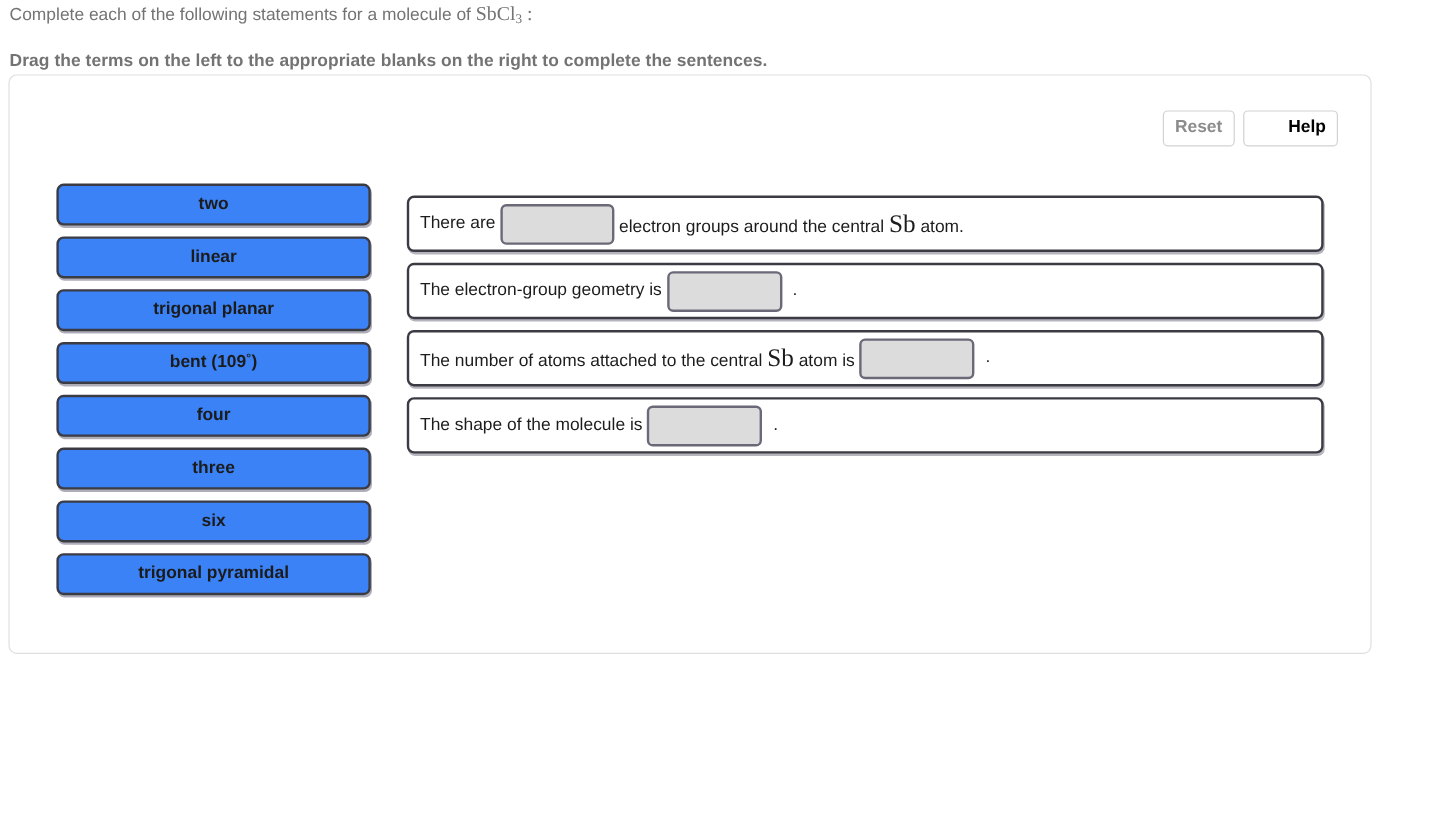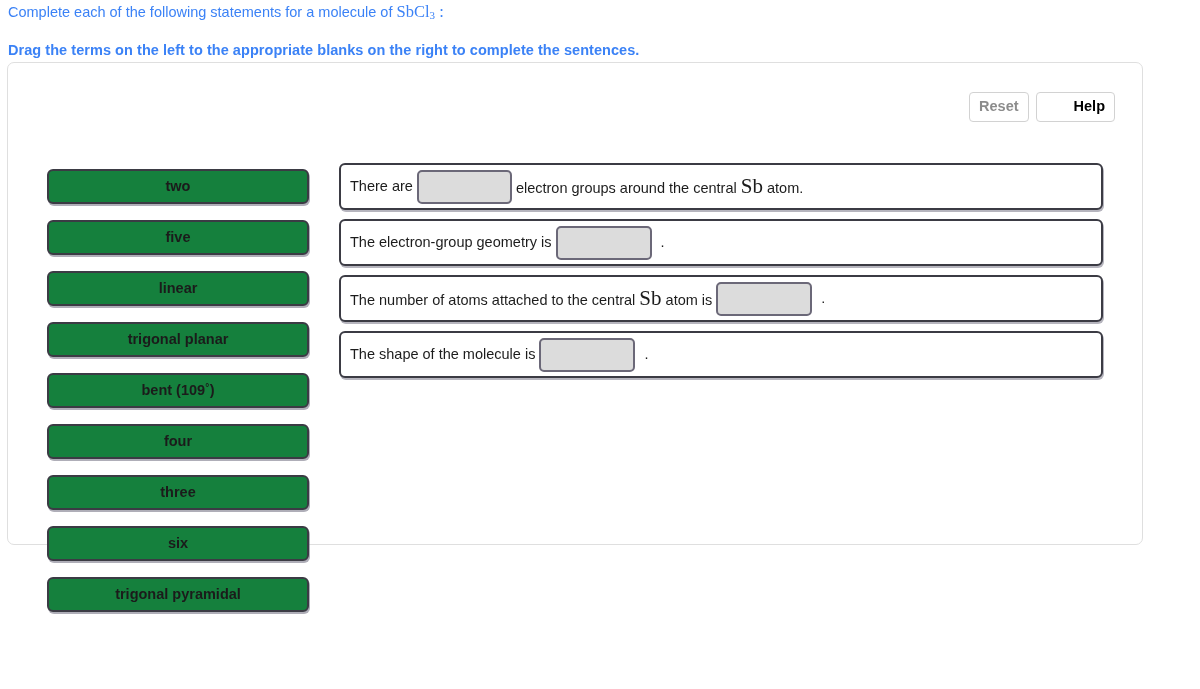--- a/index.html
+++ b/index.html
@@ -19,21 +19,21 @@
   
   #prompt-header {
     position: absolute;
     left: 8px;
     top: 0px;
     width: 1150px;
   }
   .prompt-line {
     font-size: 14.5px;
     line-height: 19px;
-    color: #3b82f6;
+    color: #737373;
     white-space: nowrap;
   }
   #question-line { padding-top: 2px; }
   .formula {
     font-family: "Liberation Serif", serif;
     font-size: 16.5px;
   }
   .formula sub {
     font-size: 11px;
     vertical-align: -0.22em;
@@ -86,31 +86,30 @@
   #term-bank {
     position: absolute;
     left: 39px;
     top: 90px;
     width: 262px;
   }
   .term-chip {
     position: relative;
     height: 35px;
     margin-bottom: 9px;
-    background: #15803d;
+    background: #3b82f6;
     border: 2px solid #3b3b44;
     border-radius: 6px;
     box-shadow: 1px 2px 0 0 rgba(110,108,125,0.55);
     box-sizing: border-box;
     display: flex;
     align-items: center;
     justify-content: center;
     cursor: move;
     user-select: none;
-    margin-top: 16px;
   }
   .term-chip-label {
     font-size: 14.5px;
     font-weight: bold;
     color: #1b1b1b;
     line-height: 1;
     white-space: nowrap;
   }
   .deg {
     font-size: 10px;
@@ -178,23 +177,20 @@
   <div id="panel-toolbar">
     <button class="tool-btn" id="reset-button">Reset</button>
     <button class="tool-btn" id="help-button">Help</button>
   </div>
 
   <div id="term-bank">
     <div class="term-chip">
         <span class="term-chip-label">two</span>
       </div>
     <div class="term-chip">
-        <span class="term-chip-label">five</span>
-      </div>
-    <div class="term-chip">
         <span class="term-chip-label">linear</span>
       </div>
     <div class="term-chip">
         <span class="term-chip-label">trigonal planar</span>
       </div>
     <div class="term-chip">
         <span class="term-chip-label"><span>bent (109</span><span class="deg">°</span><span>)</span></span>
       </div>
     <div class="term-chip">
         <span class="term-chip-label">four</span>

